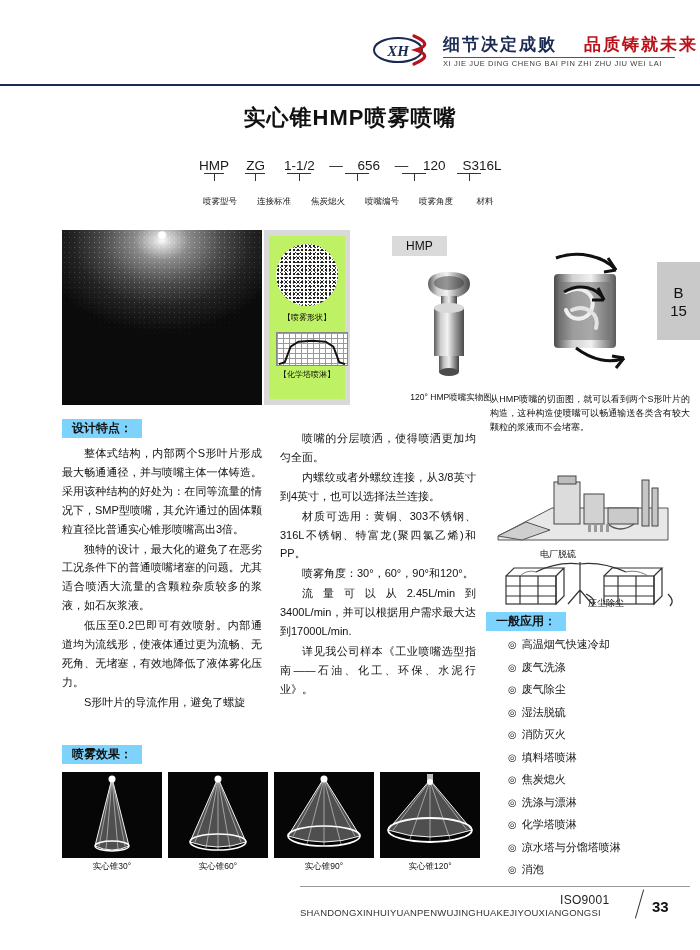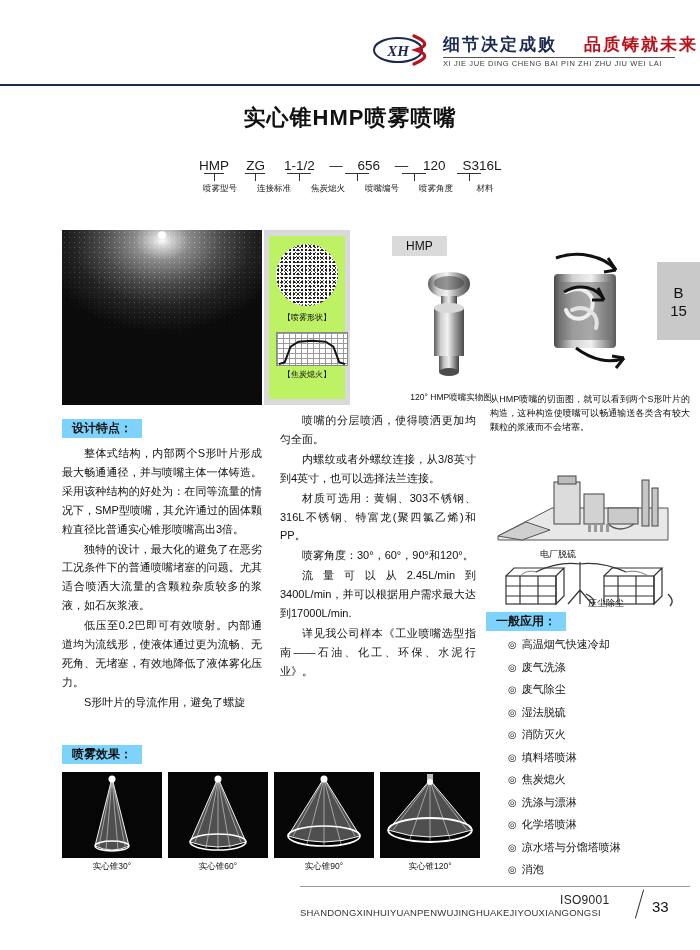--- a/index.html
+++ b/index.html
@@ -36,21 +36,21 @@
 
   
   .code-area { position: absolute; left: 195px; top: 158px; width: 310px; height: 48px; }
   .code-row { display: flex; align-items: baseline; justify-content: space-between;
               font-size: 13.5px; color: #1a1a1a; }
   .code-row span { text-align: center; }
   .code-ticks { position: relative; height: 9px; }
   .tick { position: absolute; top: 0; width: 1px; height: 8px; background: #333; }
   .tick-bar { position: absolute; top: 0; height: 1px; background: #333; }
   .code-labels { display: flex; justify-content: space-between;
-                 font-size: 8.5px; color: #222; margin-top: 1px; }
+                 font-size: 8.5px; color: #222; margin-top: 14px; }
   .code-labels span { text-align: center; }
 
   
   .spray-photo {
     position: absolute; left: 62px; top: 230px; width: 200px; height: 175px;
     background: radial-gradient(ellipse 62% 52% at 50% 6%, #ffffff 0%, #d8d8d8 6%, #8a8a8a 22%, #4a4a4a 48%, #222 72%, #0b0b0b 100%), #050505;
     overflow: hidden;
   }
   .spray-photo .grain {
     position: absolute; inset: 0;
@@ -141,21 +141,21 @@
   #head-design { left: 62px; top: 419px; }
   #head-effect { left: 62px; top: 745px; }
   #head-apps   { left: 486px; top: 612px; }
 
   
   .col-text {
     position: absolute; font-size: 11px; line-height: 1.72;
     color: #111; text-align: justify; text-justify: inter-ideograph;
   }
   #col-left  { left: 62px;  top: 444px; width: 200px; }
-  #col-mid   { left: 280px; top: 411px; width: 196px; }
+  #col-mid   { left: 280px; top: 429px; width: 196px; }
   .col-text p { text-indent: 2em; margin-bottom: 1px; }
 
   
   .illus-plant {
     position: absolute; left: 492px; top: 474px; width: 188px; height: 72px;
   }
   .cap-plant {
     position: absolute; left: 466px; top: 548px; width: 110px;
     font-size: 9px; text-align: right; color: #111;
   }
@@ -186,21 +186,21 @@
   
   .footer-rule { position: absolute; left: 300px; top: 886px; width: 390px; height: 1px; background: #999; }
   .footer-iso {
     position: absolute; left: 560px; top: 893px;
     font-size: 12px; color: #222; letter-spacing: .3px;
   }
   .footer-slash { position: absolute; left: 639px; top: 889px; width: 1px; height: 30px;
                   background: #333; transform: rotate(16deg); }
   .footer-page {
     position: absolute; left: 652px; top: 898px;
-    font-size: 15px; font-weight: normal; color: #111;
+    font-size: 15px; font-weight: bold; color: #111;
   }
   .footer-company {
     position: absolute; left: 300px; top: 907px;
     font-size: 9.5px; color: #333; letter-spacing: .2px; white-space: nowrap;
   }
 </style>
 </head>
 <body>
 
 <div class="header">
@@ -265,21 +265,21 @@
 
 <div class="panel-right">
   <div class="panel-card">
     <div class="shape-circle"></div>
     <div class="cap-shape">【喷雾形状】</div>
     <div class="flow-chart">
       <svg class="flow-curve" viewBox="0 0 72 34" preserveAspectRatio="none">
         <path d="M2,32 L8,30 L14,14 L22,9 L36,8 L50,9 L58,14 L64,30 L70,32" fill="none" stroke="#111" stroke-width="2"></path>
       </svg>
     </div>
-    <div class="cap-flow">【焦炭熄火】</div>
+    <div class="cap-flow">【化学塔喷淋】</div>
   </div>
 </div>
 
 <div class="hmp-badge">HMP</div>
 
 <div class="nozzle-photo">
   <svg width="66" height="112" viewBox="0 0 66 112">
     <defs>
       <linearGradient id="steel" x1="0" y1="0" x2="1" y2="0">
         <stop offset="0%" stop-color="#5d5d5d"></stop>

